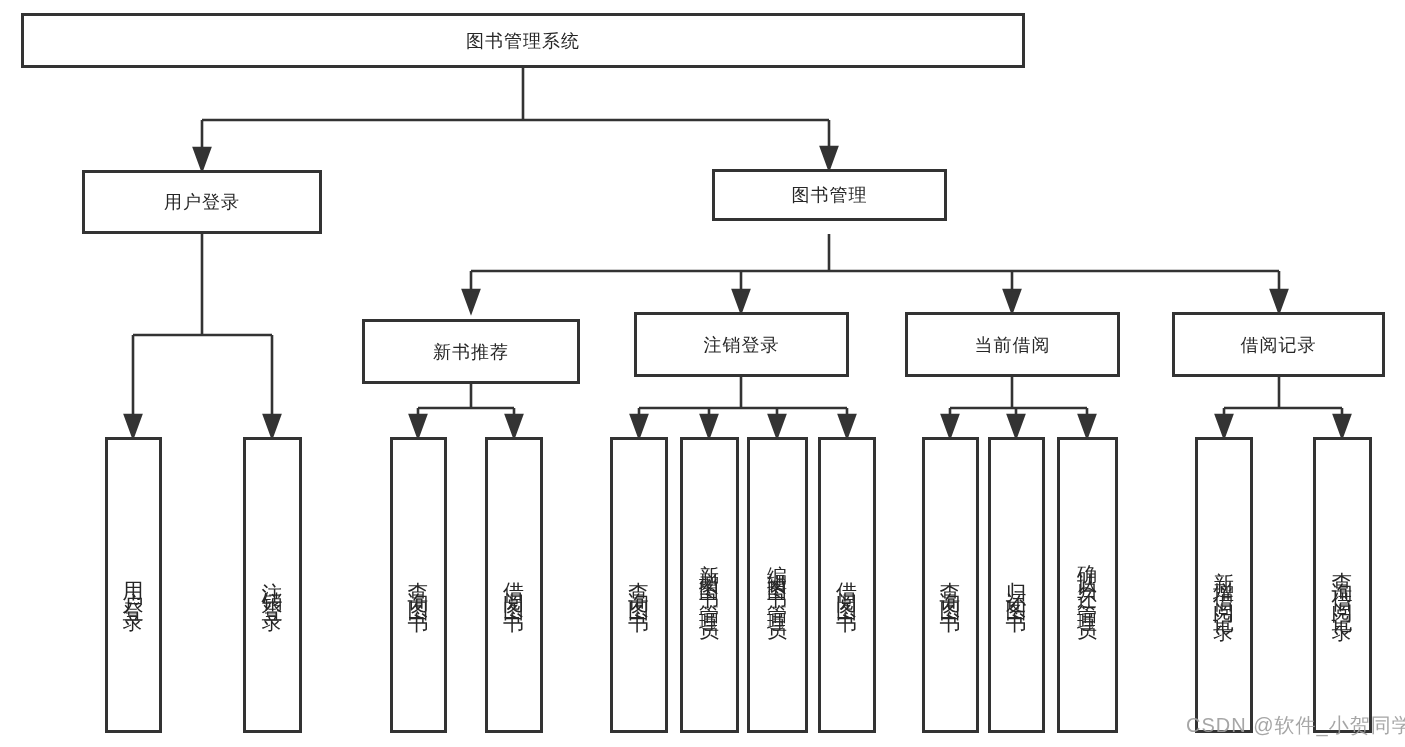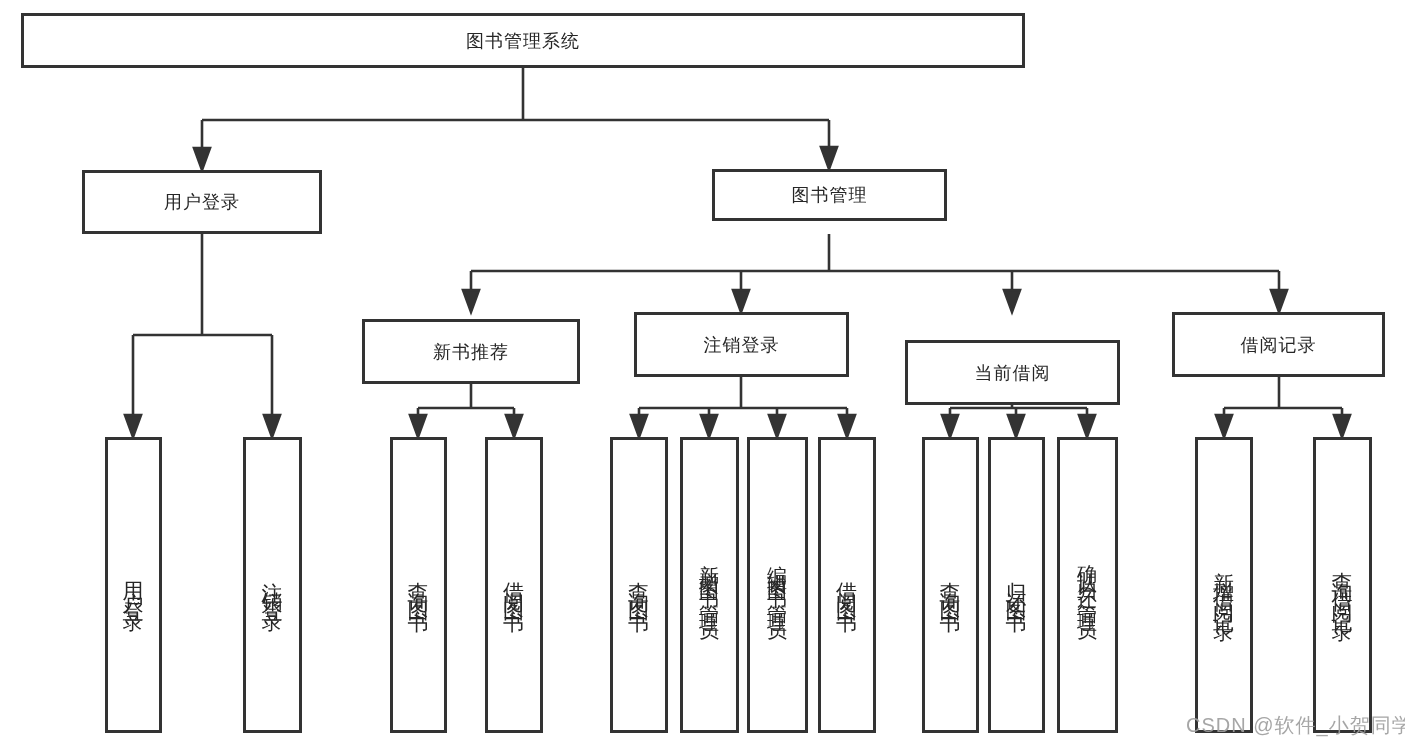--- a/index.html
+++ b/index.html
@@ -30,21 +30,21 @@
     line-height:1;
     white-space:nowrap;
   }
   .vbox.long .vtext{font-size:20px;letter-spacing:8px;}
   
   #root      {left:21px;  top:13px;  width:1004px; height:55px;}
   #n-login   {left:82px;  top:170px; width:240px;  height:64px;}
   #n-bookmgr {left:712px; top:169px; width:235px;  height:52px;}
   #n-newbook {left:362px; top:319px; width:218px;  height:65px;}
   #n-borrow  {left:634px; top:312px; width:215px;  height:65px;}
-  #n-current {left:905px; top:312px; width:215px;  height:65px;margin-top:28px;}
+  #n-current {left:905px; top:312px; width:215px;  height:65px;}
   #n-records {left:1172px;top:312px; width:213px;  height:65px;}
   #l1 {left:105px; top:437px;width:57px;height:296px;}
   #l2 {left:243px; top:437px;width:59px;height:296px;}
   #l3 {left:390px; top:437px;width:57px;height:296px;}
   #l4 {left:485px; top:437px;width:58px;height:296px;}
   #l5 {left:610px; top:437px;width:58px;height:296px;}
   #l6 {left:680px; top:437px;width:59px;height:296px;}
   #l7 {left:747px; top:437px;width:61px;height:296px;}
   #l8 {left:818px; top:437px;width:58px;height:296px;}
   #l9 {left:922px; top:437px;width:57px;height:296px;}

